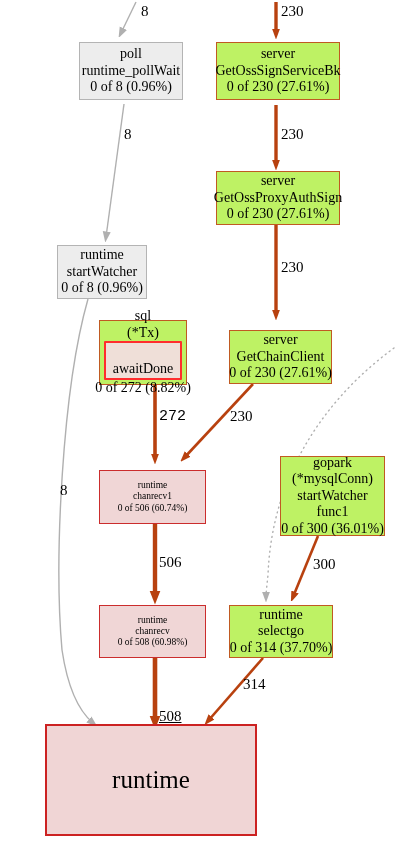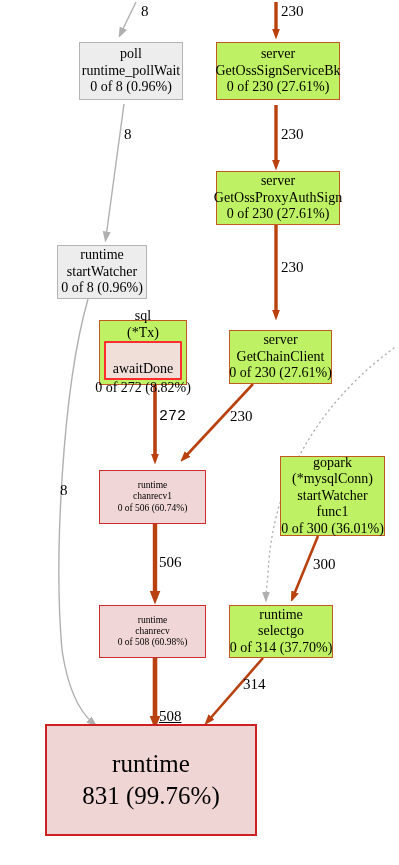--- a/index.html
+++ b/index.html
@@ -238,16 +238,15 @@
   </div>
 
   <div class="node peach" style="left:229px; top:605px; width:104px; height:53px;">
     <span class="ln">runtime</span>
     <span class="ln">selectgo</span>
     <span class="ln">0 of 314 (37.70%)</span>
   </div>
 
   <div class="node hot big" style="left:45px; top:724px; width:212px; height:112px;">
     <span class="ln">runtime</span>
-    <span class="ln">831 (99.76%)</span>
   </div>
 
 </div>
 
 </body></html>

